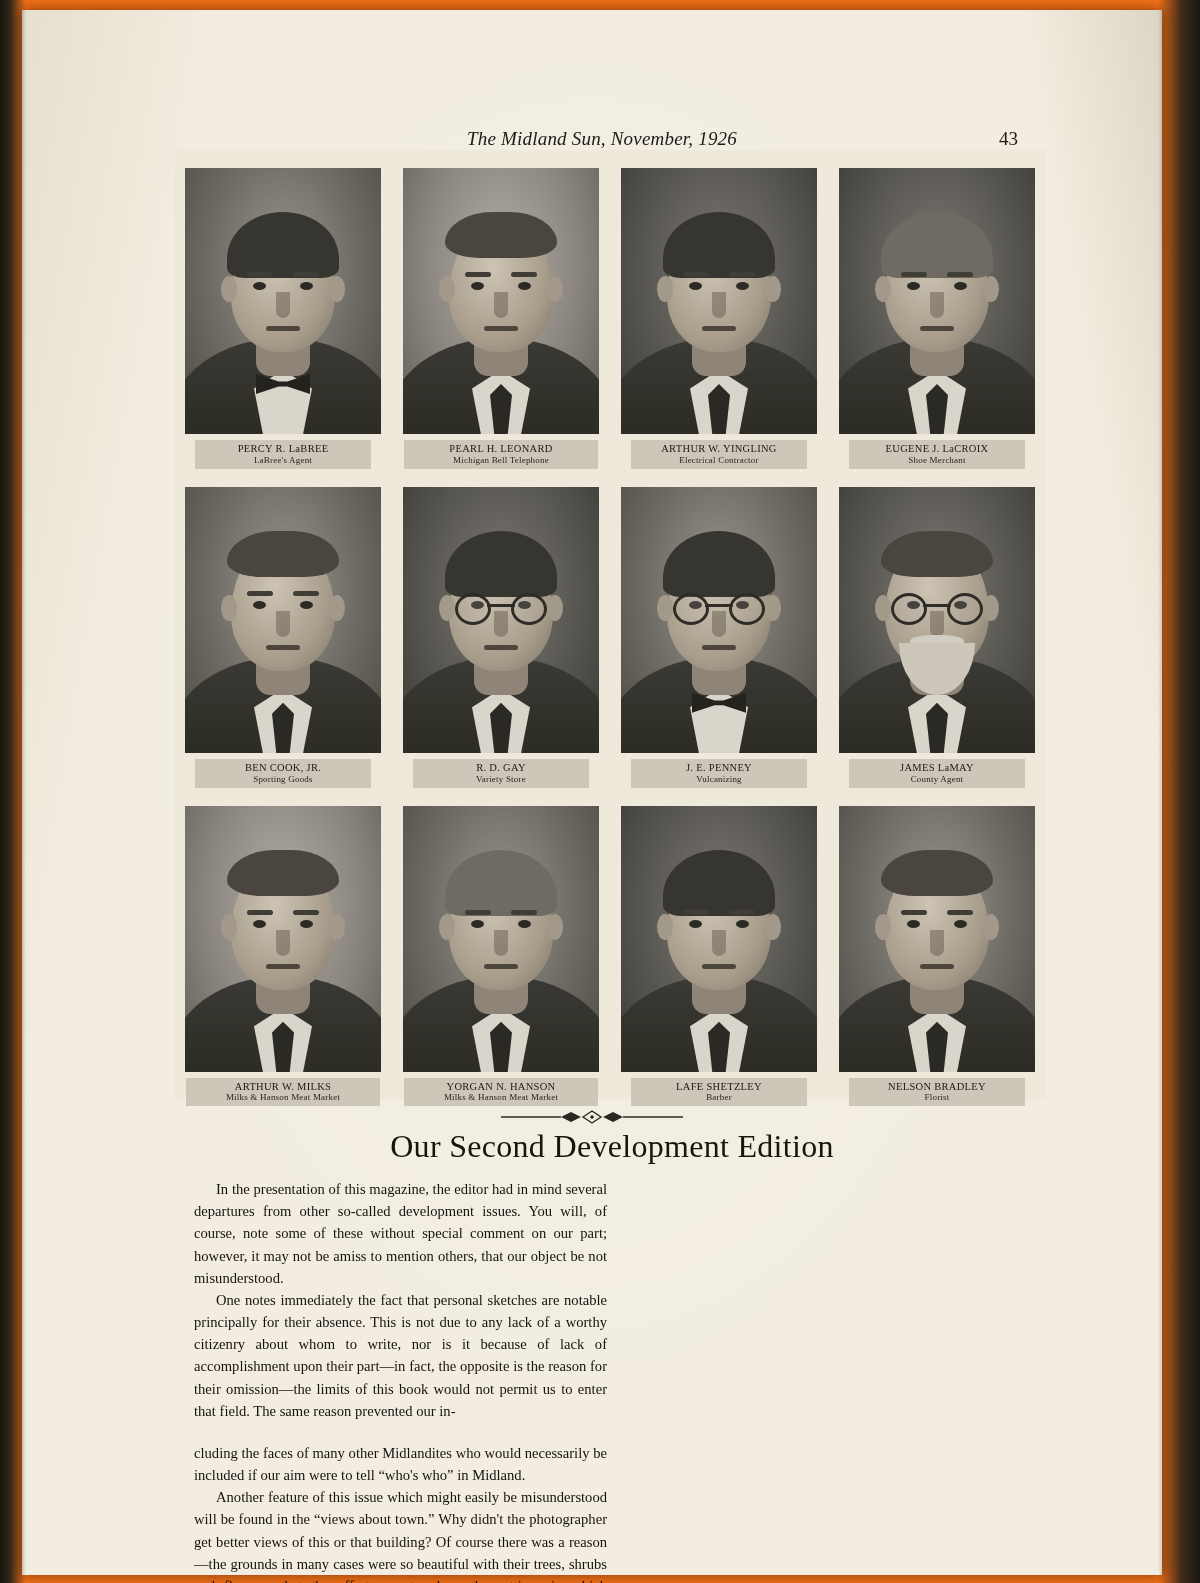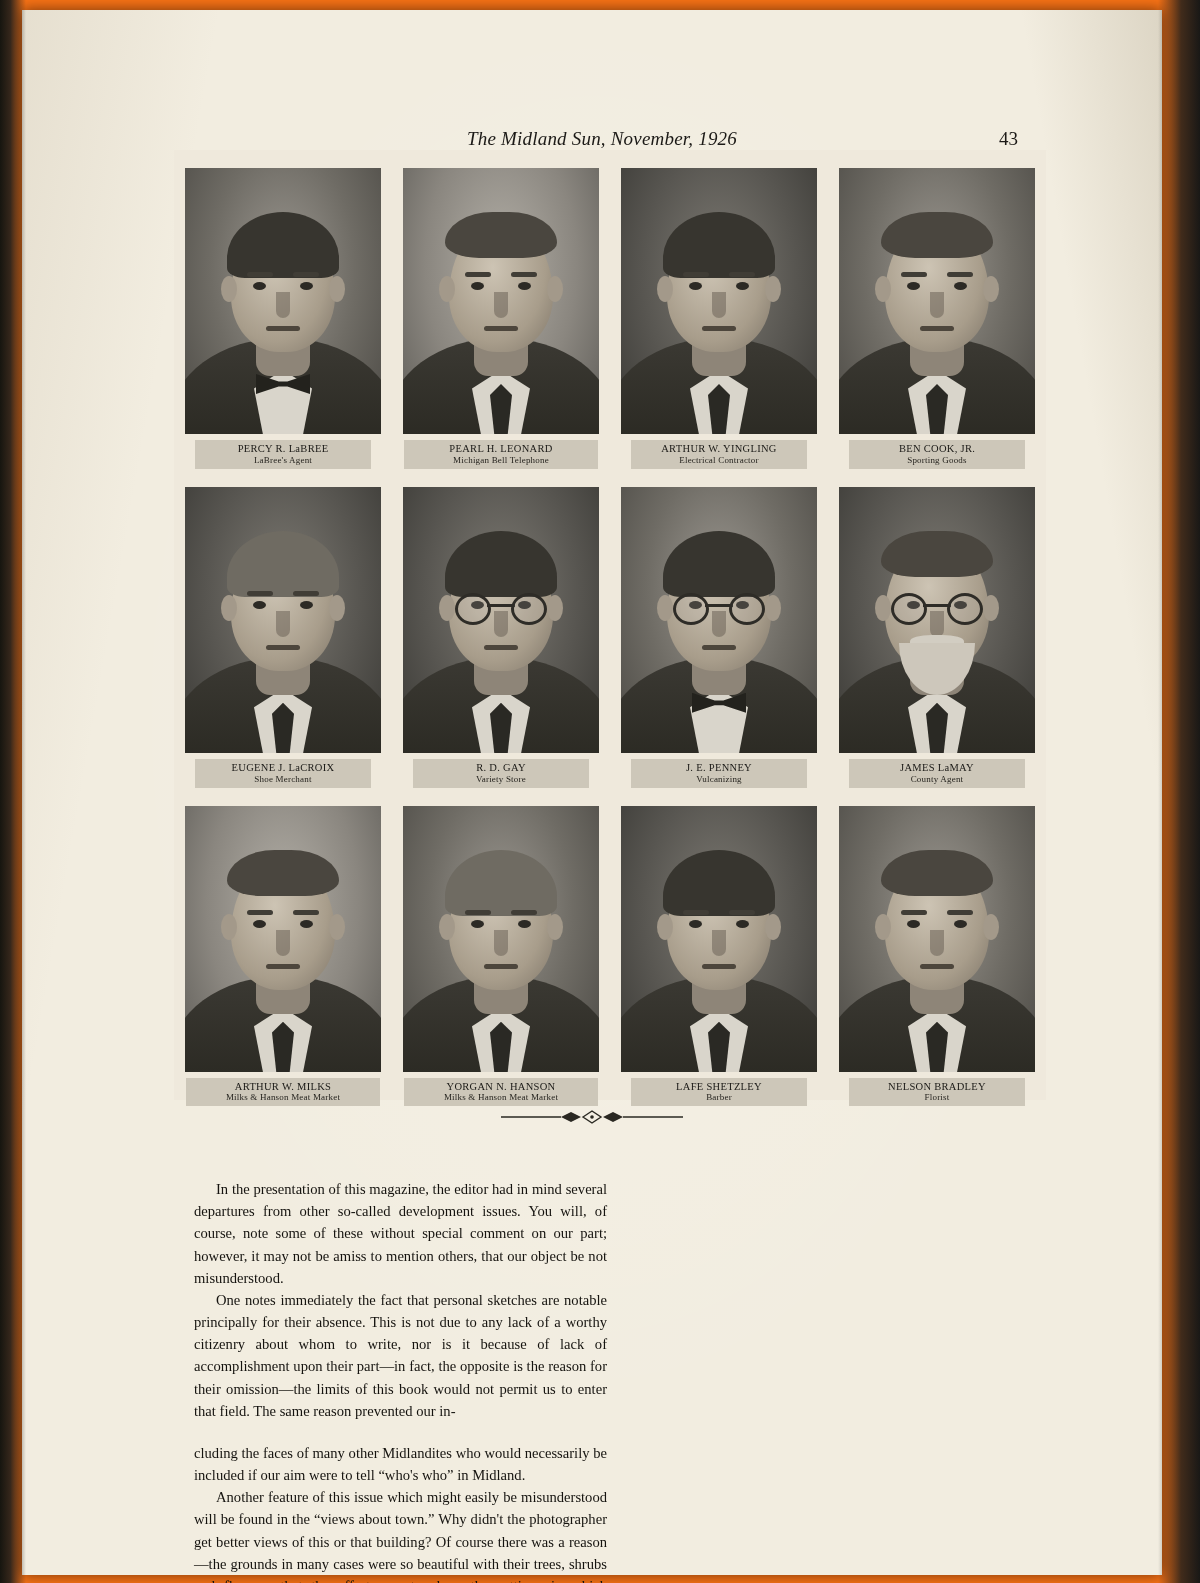--- a/index.html
+++ b/index.html
@@ -385,20 +385,46 @@
                   <div class="mouth"></div>
               </div>
             </div>
             <div class="capbar">
               <div class="cap-name">ARTHUR W. YINGLING</div>
               <div class="cap-role">Electrical Contractor</div>
             </div>
           </div>
 
           <div class="cell">
+            <div class="portrait dark">
+              <div class="bg"></div>
+              <div class="fig">
+                <div class="shoulders"></div>
+                  <div class="shirt"></div>
+                  <div class="tie"></div>
+                <div class="neck"></div>
+                  <div class="head"></div>
+                <div class="ear l"></div>
+                  <div class="ear r"></div>
+                <div class="hair grey"></div>
+                <div class="brow l"></div>
+                  <div class="brow r"></div>
+                <div class="eye l"></div>
+                  <div class="eye r"></div>
+                <div class="nose"></div>
+                  <div class="mouth"></div>
+              </div>
+            </div>
+            <div class="capbar">
+              <div class="cap-name">EUGENE J. LaCROIX</div>
+              <div class="cap-role">Shoe Merchant</div>
+            </div>
+          </div>
+
+          <div class="cell">
             <div class="portrait">
               <div class="bg"></div>
               <div class="fig">
                 <div class="shoulders"></div>
                   <div class="shirt"></div>
                   <div class="tie"></div>
                 <div class="neck"></div>
                   <div class="head"></div>
                 <div class="ear l"></div>
                   <div class="ear r"></div>
@@ -407,46 +433,20 @@
                   <div class="brow r"></div>
                 <div class="eye l"></div>
                   <div class="eye r"></div>
                 <div class="nose"></div>
                   <div class="mouth"></div>
               </div>
             </div>
             <div class="capbar">
               <div class="cap-name">BEN COOK, JR.</div>
               <div class="cap-role">Sporting Goods</div>
-            </div>
-          </div>
-
-          <div class="cell">
-            <div class="portrait dark">
-              <div class="bg"></div>
-              <div class="fig">
-                <div class="shoulders"></div>
-                  <div class="shirt"></div>
-                  <div class="tie"></div>
-                <div class="neck"></div>
-                  <div class="head"></div>
-                <div class="ear l"></div>
-                  <div class="ear r"></div>
-                <div class="hair grey"></div>
-                <div class="brow l"></div>
-                  <div class="brow r"></div>
-                <div class="eye l"></div>
-                  <div class="eye r"></div>
-                <div class="nose"></div>
-                  <div class="mouth"></div>
-              </div>
-            </div>
-            <div class="capbar">
-              <div class="cap-name">EUGENE J. LaCROIX</div>
-              <div class="cap-role">Shoe Merchant</div>
             </div>
           </div>
 
           <div class="cell">
             <div class="portrait dark">
               <div class="bg"></div>
               <div class="fig">
                 <div class="shoulders"></div>
                   <div class="shirt"></div>
                   <div class="tie"></div>
@@ -642,20 +642,21 @@
         <svg width="186" height="14" viewBox="0 0 186 14" aria-hidden="true">
           <line x1="2" y1="7" x2="62" y2="7" stroke="#2a2822" stroke-width="1.4"></line>
           <line x1="124" y1="7" x2="184" y2="7" stroke="#2a2822" stroke-width="1.4"></line>
           <path d="M62 7 L72 2 L82 7 L72 12 Z" fill="#2a2822"></path>
           <path d="M104 7 L114 2 L124 7 L114 12 Z" fill="#2a2822"></path>
           <path d="M84 7 L93 1 L102 7 L93 13 Z" fill="none" stroke="#2a2822" stroke-width="1.4"></path>
           <circle cx="93" cy="7" r="1.8" fill="#2a2822"></circle>
         </svg>
       </div>
 
+      <div class="article-title">Our Second Development Edition</div>
 
       <div class="cols">
         <div class="col">
           <p class="ind">In the presentation of this magazine, the editor had in mind several departures from other so-called development issues. You will, of course, note some of these without special comment on our part; however, it may not be amiss to mention others, that our object be not misunderstood.</p>
           <p class="ind">One notes immediately the fact that personal sketches are notable principally for their absence. This is not due to any lack of a worthy citizenry about whom to write, nor is it because of lack of accomplishment upon their part—in fact, the opposite is the reason for their omission—the limits of this book would not permit us to enter that field. The same reason prevented our in-</p>
         </div>
         <div class="col">
           <p>cluding the faces of many other Midlandites who would necessarily be included if our aim were to tell “who's who” in Midland.</p>
           <p class="ind">Another feature of this issue which might easily be misunderstood will be found in the “views about town.” Why didn't the photographer get better views of this or that building? Of course there was a reason—the grounds in many cases were so beautiful with their trees, shrubs and flowers, that the effort was to show the settings in which Midland's homes, public buildings, churches, etc., find their greatest attractiveness—that for which our beautiful city is fast becoming noted—even beyond the confines of Michigan.</p>
         </div>

